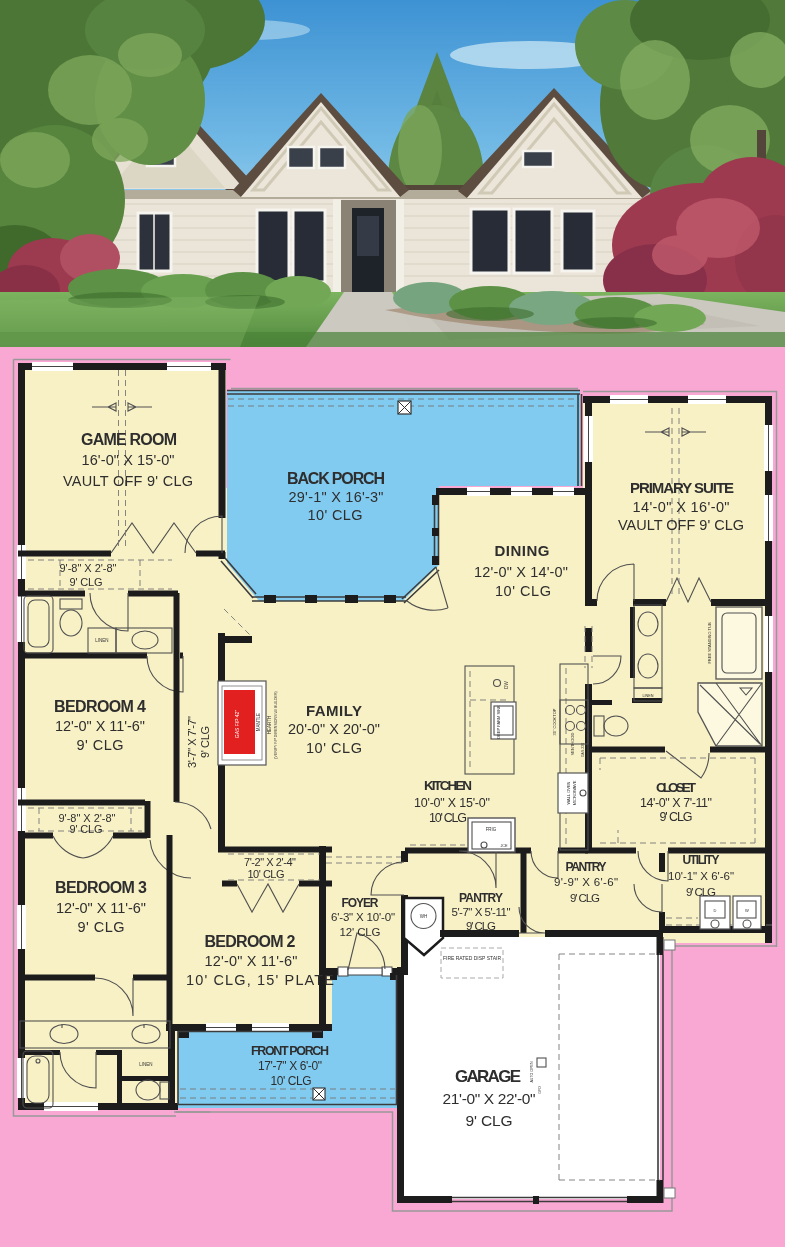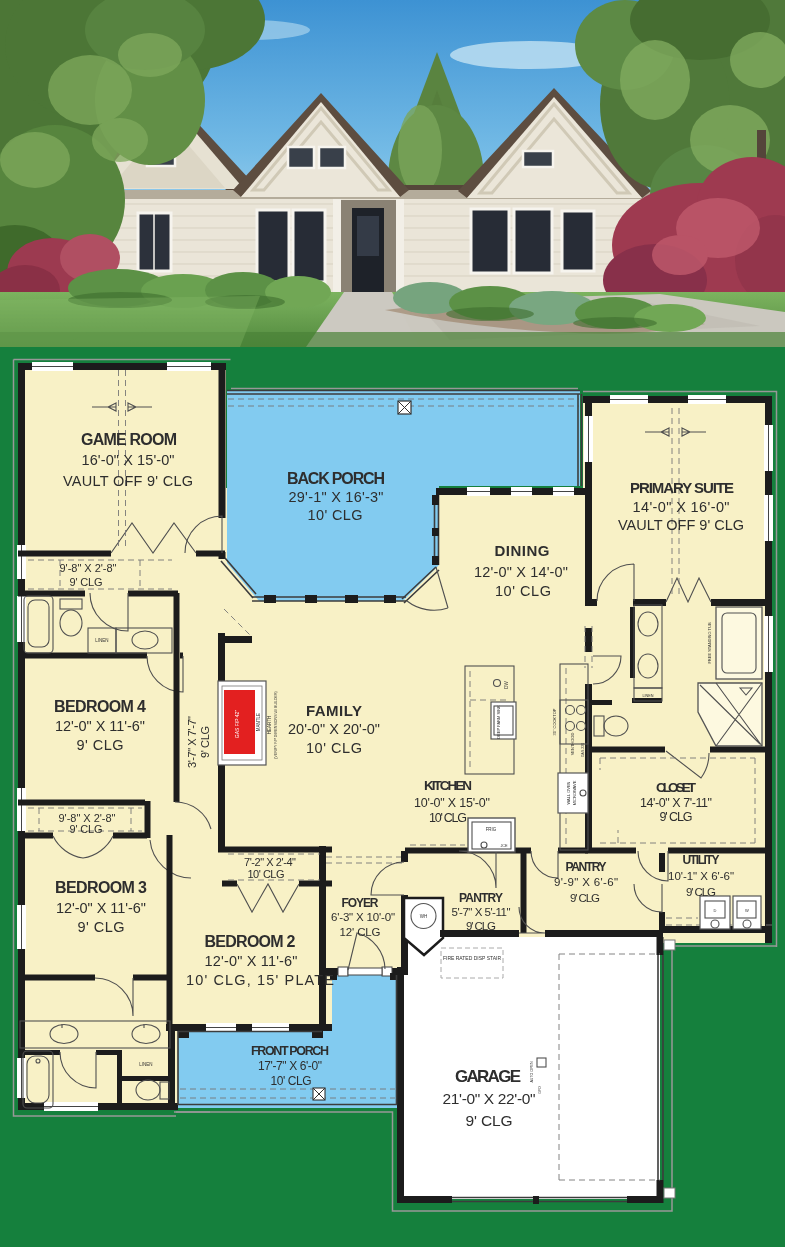--- a/index.html
+++ b/index.html
@@ -1,16 +1,16 @@
 <!DOCTYPE html>
 <html><head>
 <meta charset="utf-8">
 <style>
   html,body{margin:0;padding:0;background:#fff;}
-  #page{position:relative;width:785px;height:1247px;background:#15803d;overflow:hidden;
+  #page{position:relative;width:785px;height:1247px;background:#f9a8d4;overflow:hidden;
         font-family:"Liberation Sans",sans-serif;}
   svg{display:block;}
 </style>
 </head>
 <body>
 <div id="page">
 
 <svg id="photo" width="785" height="347" viewBox="0 0 785 347" style="position:absolute;left:0;top:0;">
  <defs>
   <linearGradient id="sky" x1="0" y1="0" x2="0" y2="1">

